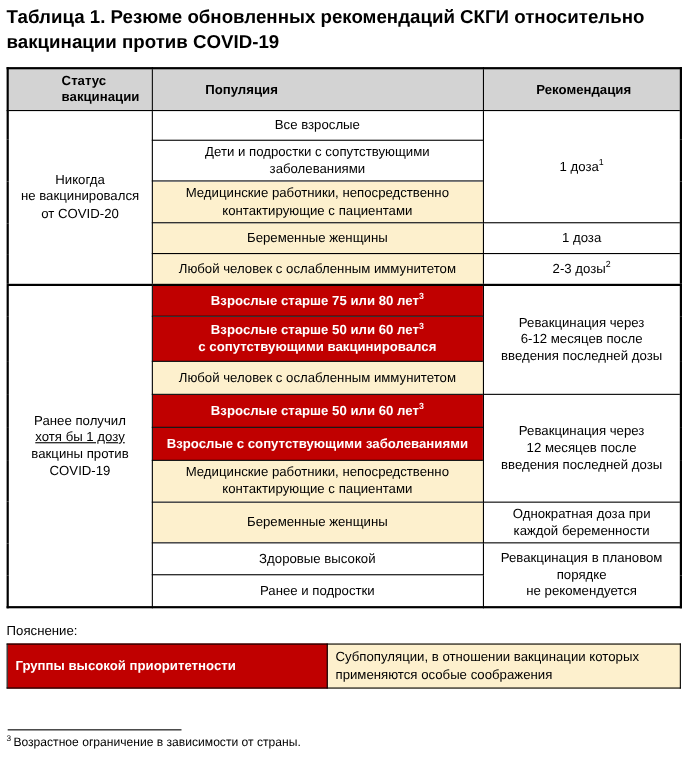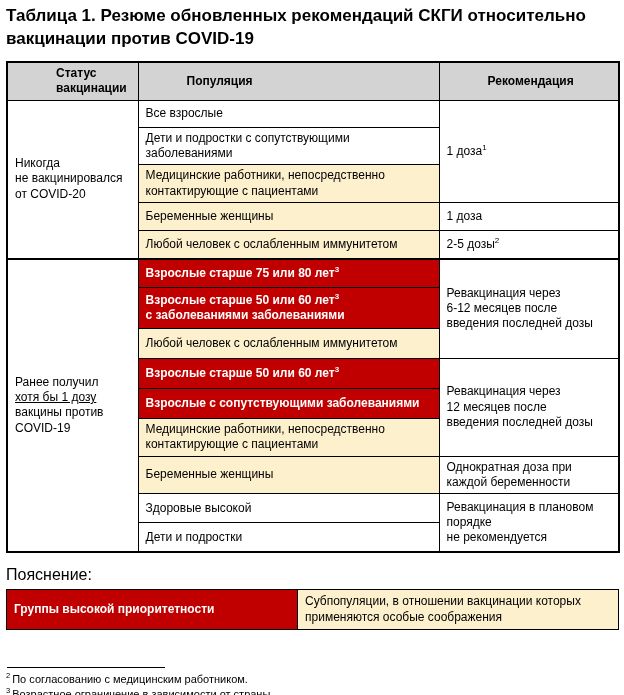--- a/index.html
+++ b/index.html
@@ -31,20 +31,21 @@
     border: 2px solid var(--border);
   }
   table.main-table th,
   table.main-table td {
     border: 1px solid var(--border);
     font-size: 12px;
     line-height: 1.28;
     padding: 3px 7px;
     vertical-align: middle;
     overflow: hidden;
+    text-align: center;
   }
   table.main-table thead th {
     background: var(--header-bg);
     font-weight: bold;
     text-align: left;
     padding-left: 48px;
   }
   thead tr { height: 37px; }
   td.cell-red {
     background: var(--red);
@@ -54,21 +55,21 @@
   td.cell-cream { background: var(--cream); margin-top: 40px; }
   .section-top { border-top: 2px solid var(--border) !important; }
   .pre { white-space: pre-line; }
   .blk { display: block; }
   .u { text-decoration: underline; }
   sup { font-size: 8px; line-height: 0; }
   
   .rh27 { height: 27px; } .rh28 { height: 28px; } .rh29 { height: 29px; }
   .rh30 { height: 30px; } .rh35 { height: 35px; } .rh41 { height: 41px; }
   .legend-label {
-    font-size: 16px;
+    font-size: 12px;
     margin: 13px 0 5px 0;
   }
   table.legend-table {
     border-collapse: collapse;
     table-layout: fixed;
     width: 612px;
     border: 1px solid var(--border);
     padding-left: 12px;
   }
   table.legend-table td {
@@ -126,36 +127,36 @@
     </tr>
     <tr class="rh35">
       <td class="cell-cream"><span>Медицинские работники, непосредственно контактирующие с пациентами</span></td>
     </tr>
     <tr class="rh28">
       <td class="cell-cream"><span>Беременные женщины</span></td>
       <td><span>1 доза</span></td>
     </tr>
     <tr class="rh28">
       <td class="cell-cream"><span>Любой человек с ослабленным иммунитетом</span></td>
-      <td><span>2-5 дозы</span><sup>2</sup></td>
+      <td><span>2-3 дозы</span><sup>2</sup></td>
     </tr>
 
     <tr class="rh29">
       <td rowspan="9" class="section-top">
         <span class="blk">Ранее получил</span>
         <span class="blk u">хотя бы 1 дозу</span>
         <span class="blk">вакцины против COVID-19</span>
       </td>
       <td class="cell-red section-top"><span>Взрослые старше 75 или 80 лет</span><sup>3</sup></td>
       <td rowspan="3" class="section-top"><span class="pre">Ревакцинация через
 6-12 месяцев после
 введения последней дозы</span></td>
     </tr>
     <tr class="rh41">
-      <td class="cell-red"><span>Взрослые старше 50 или 60 лет</span><sup>3</sup><span class="blk">с заболеваниями заболеваниями</span></td>
+      <td class="cell-red"><span>Взрослые старше 50 или 60 лет</span><sup>3</sup><span class="blk">с сопутствующими вакцинировался</span></td>
     </tr>
     <tr class="rh30">
       <td class="cell-cream"><span>Любой человек с ослабленным иммунитетом</span></td>
     </tr>
     <tr class="rh30">
       <td class="cell-red"><span>Взрослые старше 50 или 60 лет</span><sup>3</sup></td>
       <td rowspan="3"><span class="pre">Ревакцинация через
 12 месяцев после
 введения последней дозы</span></td>
     </tr>
@@ -170,21 +171,21 @@
       <td><span class="pre">Однократная доза при
 каждой беременности</span></td>
     </tr>
     <tr class="rh29">
       <td><span>Здоровые высокой</span></td>
       <td rowspan="2"><span class="pre">Ревакцинация в плановом
 порядке
 не рекомендуется</span></td>
     </tr>
     <tr class="rh29">
-      <td><span>Дети и подростки</span></td>
+      <td><span>Ранее и подростки</span></td>
     </tr>
   </tbody>
 </table>
 
 <div class="legend-label">Пояснение:</div>
 
 <table class="legend-table">
   <colgroup>
     <col style="width:291px">
     <col style="width:321px">
@@ -192,15 +193,14 @@
   <tbody>
       <tr>
     <td class="cell-red"><span>Группы высокой приоритетности</span></td>
     <td class="cell-cream"><span>Субпопуляции, в отношении вакцинации которых применяются особые соображения</span></td>
   </tr>
 </tbody>
   </table>
 
 <div class="footnotes">
   <div class="footnote-rule"></div>
-  <div class="footnote"><sup>2</sup><span class="fn-text">По согласованию с медицинским работником.</span></div>
   <div class="footnote"><sup>3</sup><span class="fn-text">Возрастное ограничение в зависимости от страны.</span></div>
 </div>
 
 </body></html>

